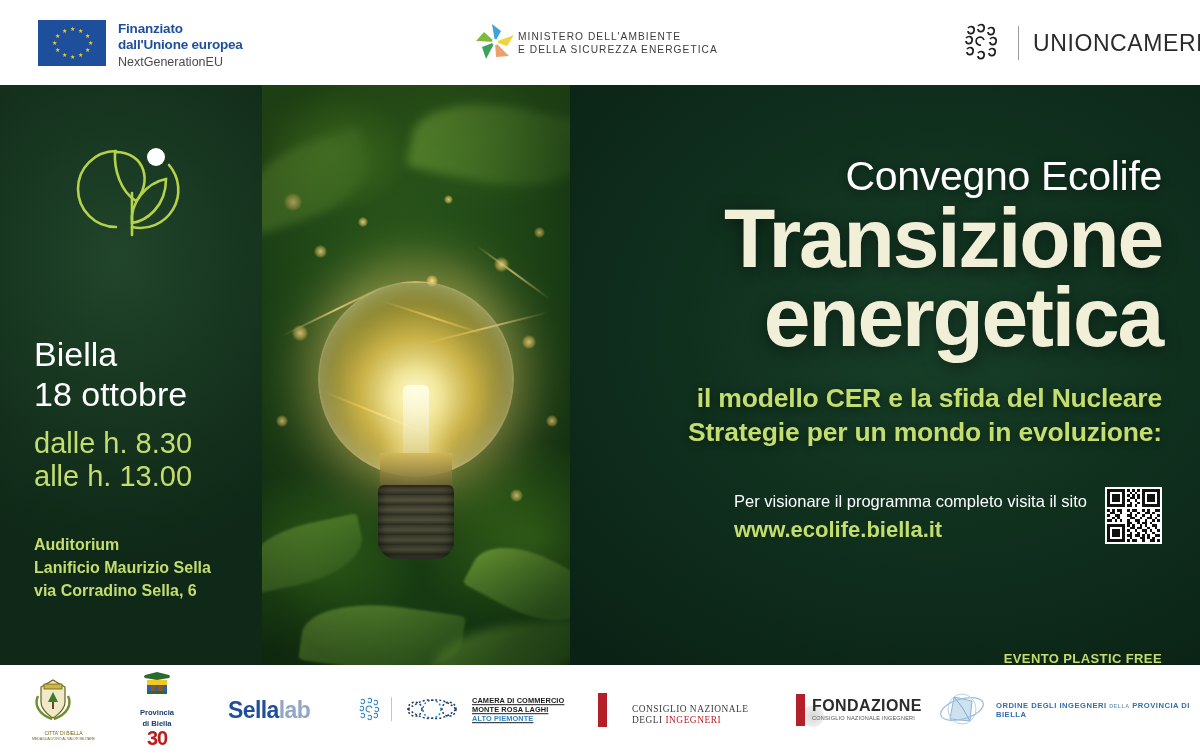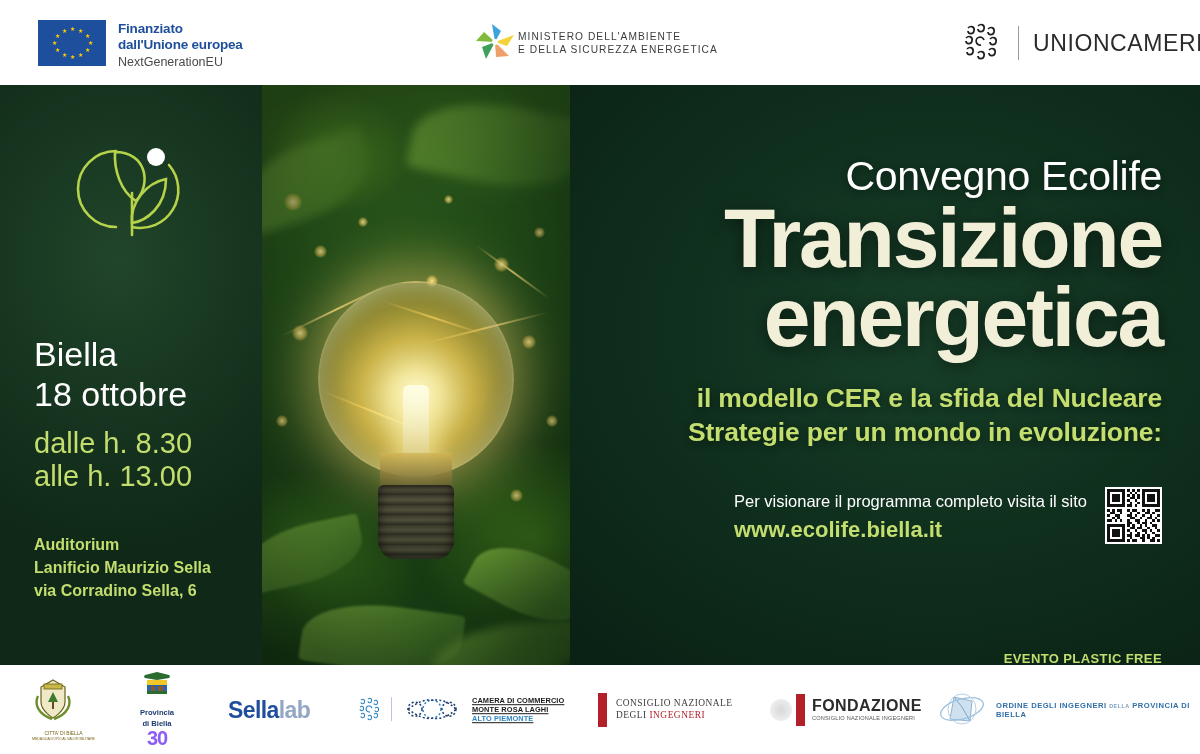--- a/index.html
+++ b/index.html
@@ -199,34 +199,34 @@
     display: flex; align-items: center;
   }
   .f-item { position: absolute; top: 50%; transform: translateY(-50%); }
 
   .crest { width: 42px; height: 52px; position: relative; }
   .crest-cap { color:#7a6a1d; font-size:5px; text-align:center; letter-spacing:-.1px; line-height:5px; margin-top:1px;}
 
   .prov { width: 74px; text-align: center; }
   .prov-shield { width: 32px; height: 34px; margin: 0 auto; position: relative; }
   .prov-t { font-size: 7.6px; color: #1b3b6f; line-height: 9px; font-weight: bold; margin-top: 2px;}
-  .prov-30 { font-size: 20px; color: #8b5cf6; font-weight: bold; line-height: 20px; letter-spacing: -1px; }
+  .prov-30 { font-size: 20px; color: #b91c1c; font-weight: bold; line-height: 20px; letter-spacing: -1px; }
 
   .sellalab { font-size: 23px; font-weight: bold; letter-spacing: -.6px; }
   .sellalab .s1 { color: #1f4e9c; }
   .sellalab .s2 { color: #93a7c4; }
 
   .cdc { display: flex; align-items: center; gap: 9px; }
   .cdc-sym { width: 26px; height: 26px; }
   .cdc-div { width: 1px; height: 24px; background: #b9c6d8; }
   .cdc-inf { width: 62px; height: 26px; }
   .cdc-txt { font-size: 7.4px; line-height: 9.2px; color: #1a1a1a; font-weight: bold; letter-spacing: .1px; text-decoration: underline; }
   .cdc-txt .alt { color: #2e86c1; }
 
-  .cni { display: flex; align-items: center; gap: 9px; }
+  .cni { display: flex; align-items: flex-end; gap: 25px; }
   .cni-bar { width: 9px; height: 34px; background: #b3202a; flex: 0 0 auto; }
   .cni-t1 { font-family: "Liberation Serif", serif; font-size: 9.4px; letter-spacing: .5px; color: #3b3b3b; line-height: 11.5px; }
   .cni-t2 { font-family: "Liberation Serif", serif; font-size: 9.4px; letter-spacing: .5px; color: #3b3b3b; line-height: 11.5px; }
   .cni-t2 em { color: #b3202a; font-style: normal; }
   .rep-emb { width: 22px; height: 22px; border-radius: 50%; background: radial-gradient(circle,#d8d8d8 0%, #eeeeee 70%); }
 
   .fond { display: flex; align-items: center; gap: 7px; }
   .fond-bar { width: 9px; height: 32px; background: #b3202a; flex: 0 0 auto; }
   .fond-t1 { font-size: 16px; font-weight: bold; letter-spacing: .4px; color: #2b2b2b; line-height: 17px; }
   .fond-t2 { font-size: 5.6px; letter-spacing: .2px; color: #555; line-height: 8px; }

